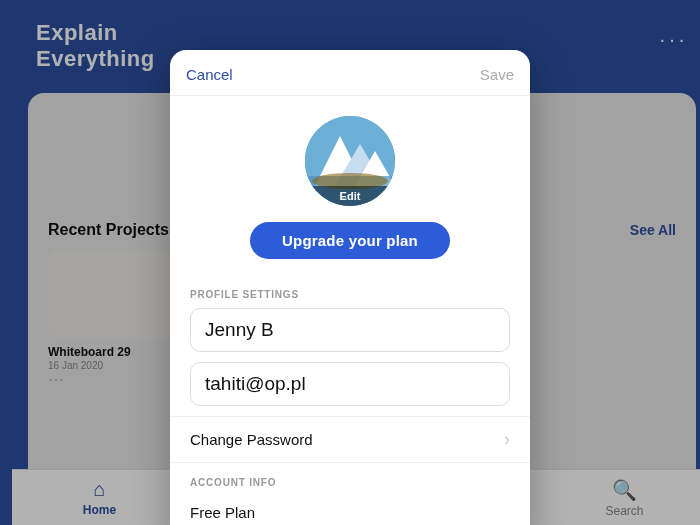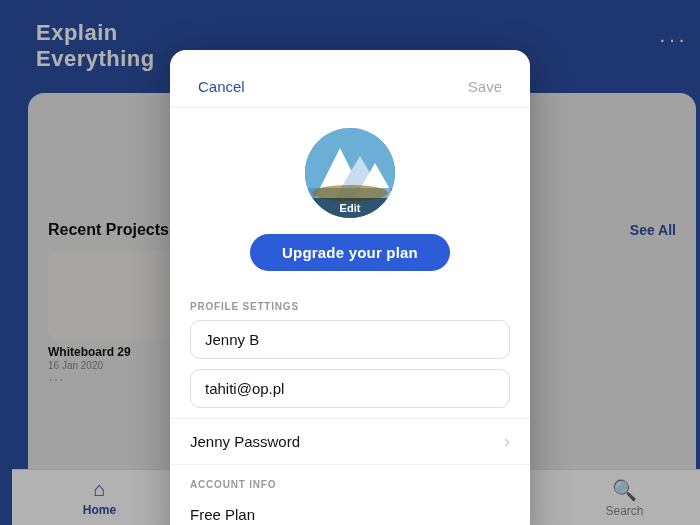--- a/index.html
+++ b/index.html
@@ -241,23 +241,22 @@
       border-radius: 16px;
       z-index: 20;
       padding-bottom: 20px;
       box-shadow: 0 10px 40px rgba(0,0,0,0.3);
     }
 
     .modal-header {
       display: flex;
       justify-content: space-between;
       align-items: flex-start;
-      padding: 16px 28px 12px;
+      padding: 16px 16px 12px;
       border-bottom: 1px solid #f0f0f0;
-      margin-top: 12px;
     }
 
     .modal-cancel {
       font-size: 15px;
       color: #2d4fa1;
       cursor: pointer;
     }
 
     .modal-save {
       font-size: 15px;
@@ -319,21 +318,21 @@
       letter-spacing: 0.8px;
       text-transform: uppercase;
       padding: 14px 20px 8px;
     }
 
     .input-field {
       margin: 0 20px 10px;
       border: 1.5px solid #ddd;
       border-radius: 10px;
       padding: 10px 14px;
-      font-size: 15px;
+      font-size: 19px;
       color: #111;
       width: calc(100% - 40px);
       outline: none;
       background: white;
     }
 
     .change-password-row {
       display: flex;
       justify-content: space-between;
       align-items: center;
@@ -460,21 +459,21 @@
       <div class="avatar-edit-overlay">Edit</div>
     </div>
     <button class="upgrade-btn">Upgrade your plan</button>
   </div>
 
   <div class="section-label">PROFILE SETTINGS</div>
   <input class="input-field" type="text" value="Jenny B" style="">
   <input class="input-field" type="email" value="tahiti@op.pl" style="">
 
   <div class="change-password-row">
-    <span class="change-password-label">Jenny Password</span>
+    <span class="change-password-label">Change Password</span>
     <span class="chevron-right">›</span>
   </div>
 
   <div class="account-info-section">
     <div class="section-label">ACCOUNT INFO</div>
     <div class="free-plan-text">Free Plan</div>
   </div>
 </div>
 
 </body></html>

